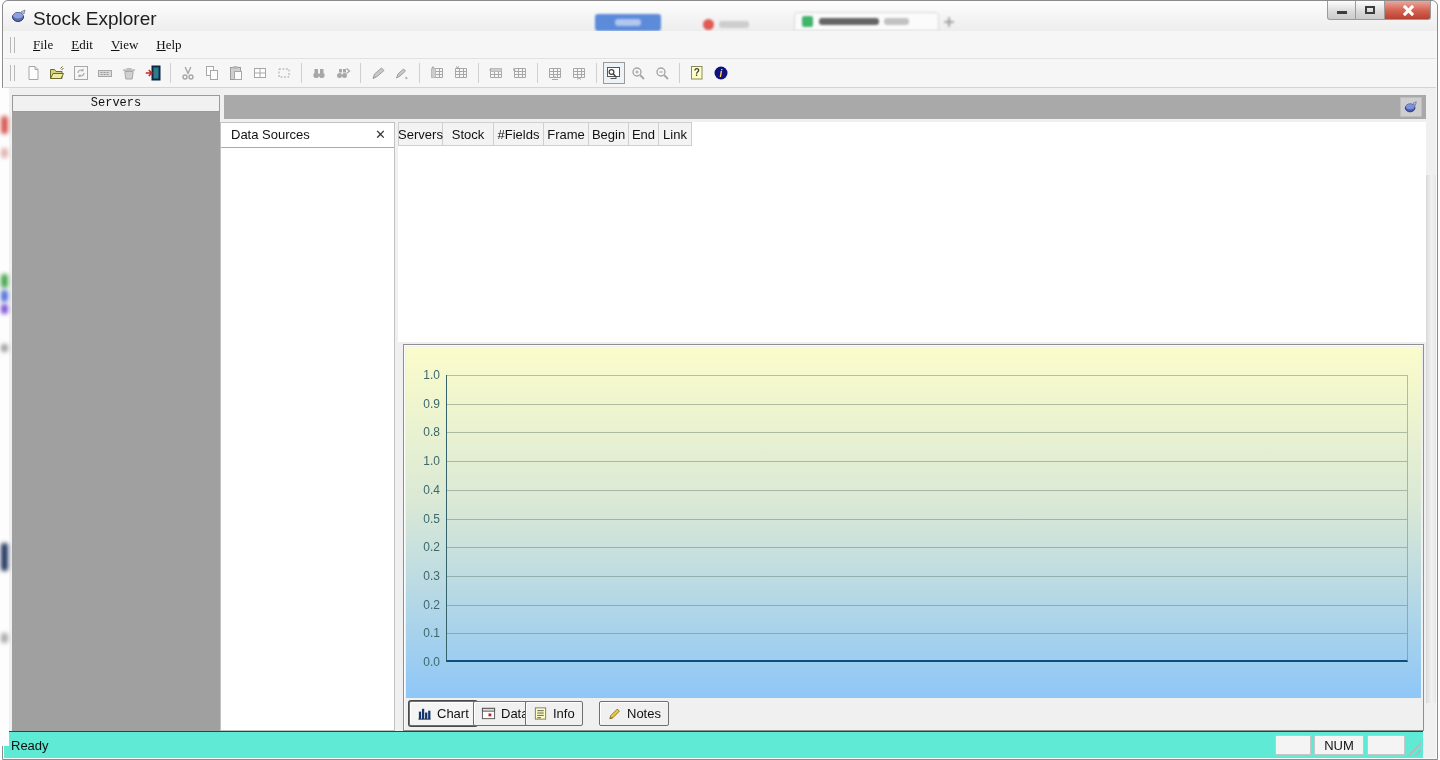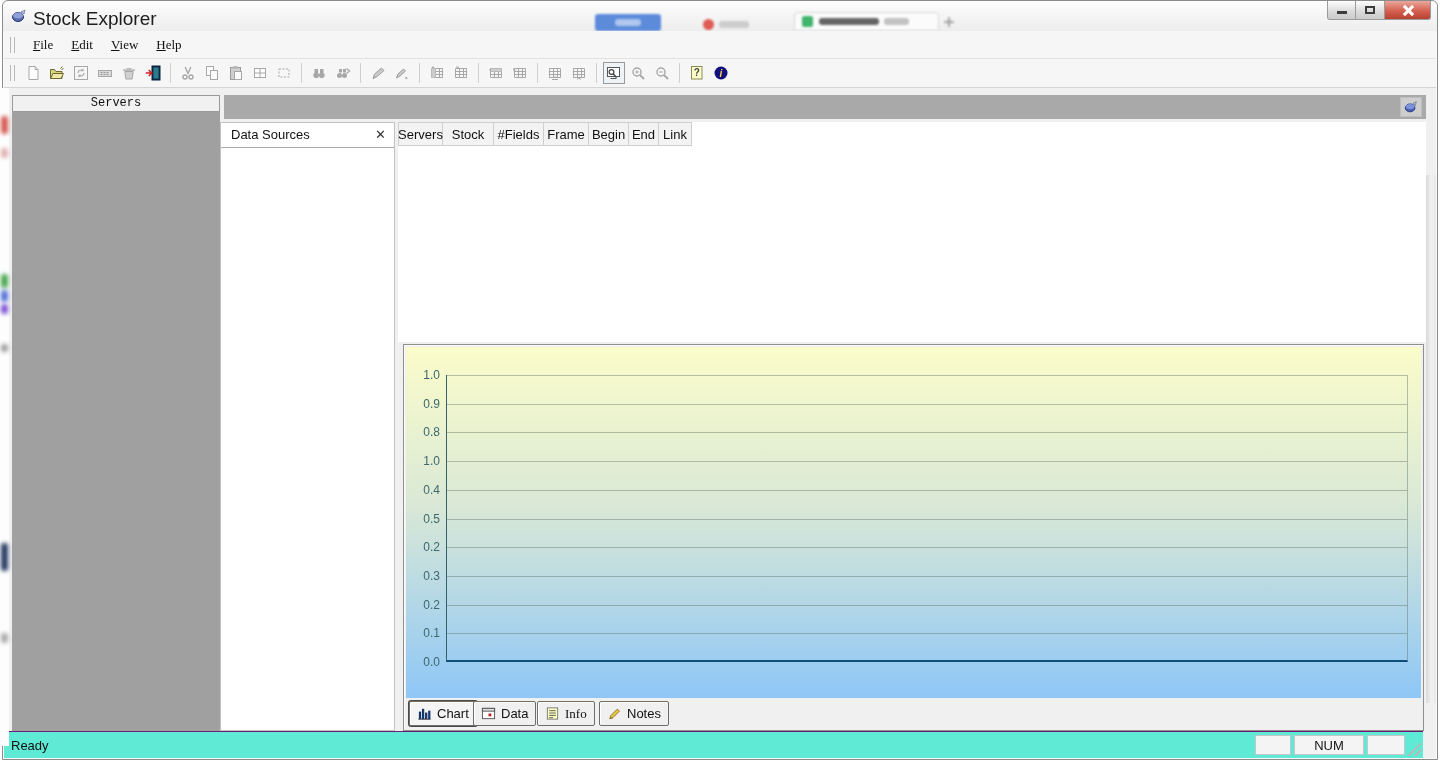--- a/index.html
+++ b/index.html
@@ -94,21 +94,21 @@
 
   .right-frame { position:absolute; right:0; top:87px; bottom:28px; width:10px;
                  background:linear-gradient(90deg,#d9d9d9,#f2f2f2 55%,#e6e6e6); }
 
   
   .statusbar { position:absolute; left:1px; right:14px; bottom:1px; height:27px; background:#5eead4; border-top:1px solid #701a75; }
   .status-msg { position:absolute; left:7px; top:6px; font-size:13px; color:#111; }
   .status-cells { position:absolute; right:18px; top:3px; display:flex; gap:3px; }
   .scell { height:20px; border:1px solid #c6c6c6; background:#f4f4f4; font-size:13px; color:#111;
            display:flex; align-items:center; justify-content:center; }
-  .scell:nth-child(1){ width:36px; } .scell:nth-child(2){ width:70px; } .scell:nth-child(3){ width:38px; }
+  .scell:nth-child(1){ width:36px; } .scell:nth-child(2){ width:50px; } .scell:nth-child(3){ width:38px; }
   .grip { position:absolute; right:2px; bottom:2px; width:14px; height:14px;
           background:repeating-linear-gradient(-45deg, transparent 0 3px, #b8b8b8 3px 5px);
           clip-path:polygon(100% 0, 100% 100%, 0 100%); cursor:nwse-resize; }
 </style>
 </head>
 <body>
 
 <div class="screen">
 
   <div class="win">
@@ -428,21 +428,21 @@
             <div class="vtab" style="left: 68px;">
               <span style="display: inline-flex;">
                 <svg viewBox="0 0 16 16">
                   <rect x="1.5" y="2.5" width="13" height="11" fill="#fff" stroke="#555"></rect>
                   <rect x="1.5" y="2.5" width="13" height="3" fill="#dcdcdc" stroke="#555"></rect>
                   <rect x="8" y="8" width="3" height="3" fill="#bb2222"></rect>
                 </svg>
               </span>
               <span>Data</span>
             </div>
-            <div class="vtab" style="left: 132px; font-family: Liberation Serif, serif;">
+            <div class="vtab" style="left: 120px;">
               <span style="display: inline-flex;">
                 <svg viewBox="0 0 16 16">
                   <rect x="2.5" y="2" width="11" height="12" fill="#ffffbf" stroke="#777"></rect>
                   <path d="M4.5 5h7M4.5 7.5h7M4.5 10h7M4.5 12.5h4" stroke="#555"></path>
                 </svg>
               </span>
               <span>Info</span>
             </div>
             <div class="vtab" style="left: 194px;">
               <span style="display: inline-flex;">

